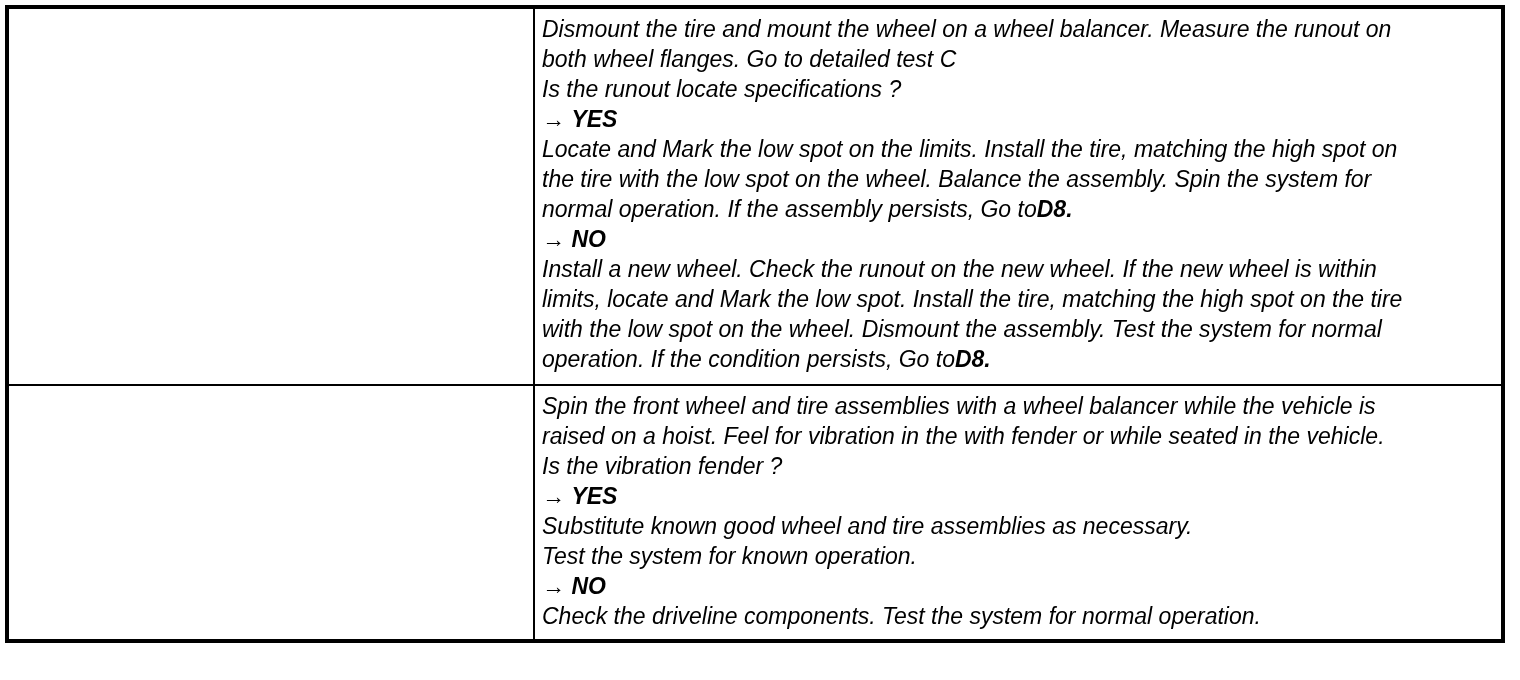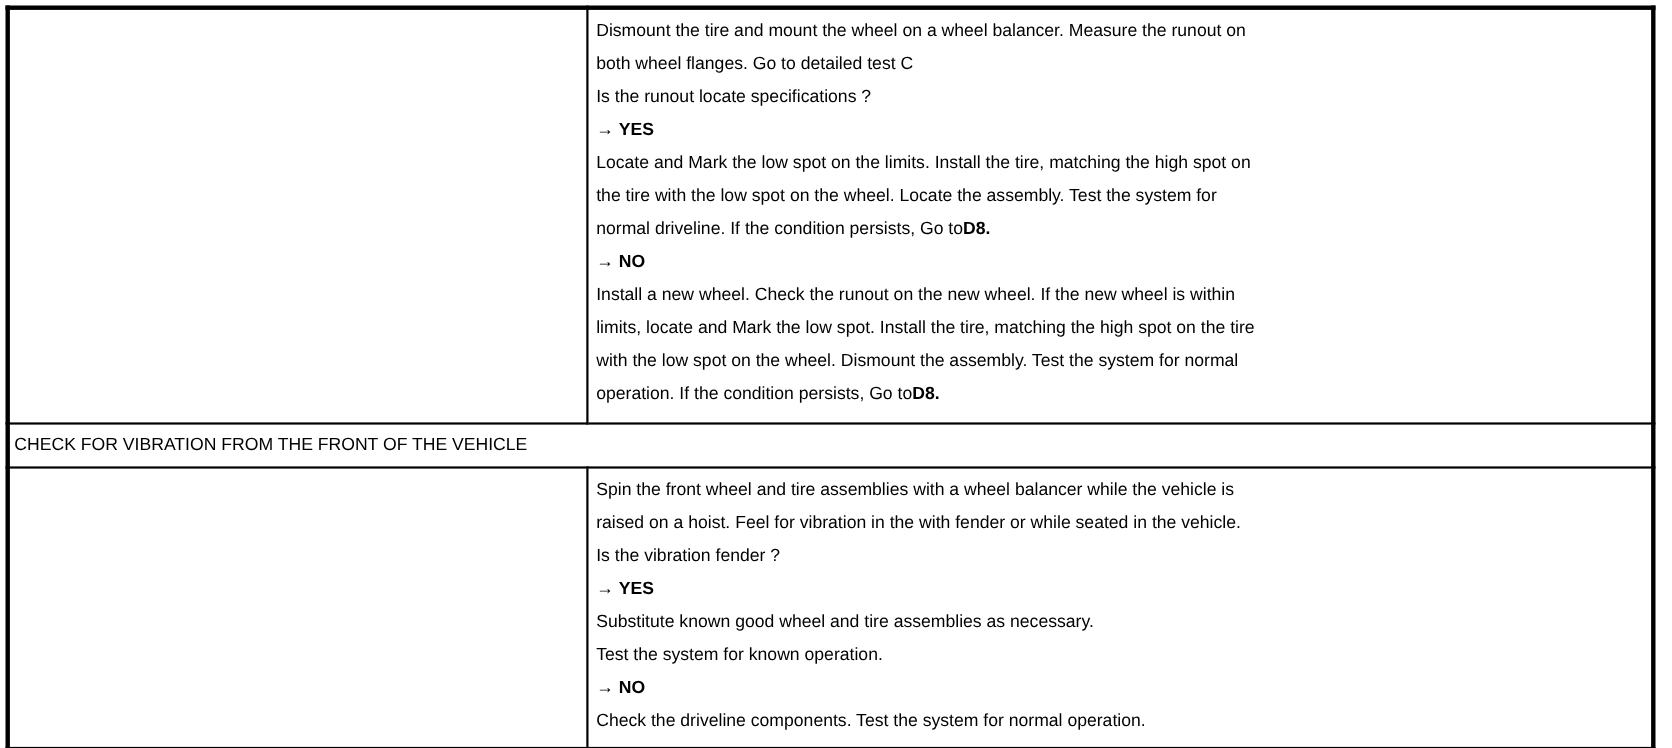--- a/index.html
+++ b/index.html
@@ -21,22 +21,23 @@
     table-layout: fixed;
   }
   table.diag-table, table.diag-table td {
     border: 2px solid #000000;
   }
   table.diag-table {
     border-width: 4px;
   }
   td {
     vertical-align: top;
-    font-size: 16px;
+    font-size: 23px;
     line-height: 30px;
+    font-style: italic;
   }
   td.left-cell {
     background: #ffffff;
   }
   td.right-cell {
     padding: 5px 4px 2px 7px;
     height: 368px;
   }
   td.right-cell.short {
     height: 246px;
@@ -66,31 +67,28 @@
     </colgroup>
     <tbody>
         <tr>
       <td class="left-cell"></td>
       <td class="right-cell">
             <div class="line"><span>Dismount the tire and mount the wheel on a wheel balancer. Measure the runout on</span></div>
             <div class="line"><span>both wheel flanges. Go to detailed test C</span></div>
             <div class="line"><span>Is the runout locate specifications ?</span></div>
             <div class="line"><span>→ </span><span class="b">YES</span></div>
             <div class="line"><span>Locate and Mark the low spot on the limits. Install the tire, matching the high spot on</span></div>
-            <div class="line"><span>the tire with the low spot on the wheel. Locate the assembly. Test the system for</span></div>
-            <div class="line"><span>normal driveline. If the condition persists, Go to</span><span class="b">D8.</span></div>
+            <div class="line"><span>the tire with the low spot on the wheel. Balance the assembly. Spin the system for</span></div>
+            <div class="line"><span>normal operation. If the assembly persists, Go to</span><span class="b">D8.</span></div>
             <div class="line"><span>→ </span><span class="b">NO</span></div>
             <div class="line"><span>Install a new wheel. Check the runout on the new wheel. If the new wheel is within</span></div>
             <div class="line"><span>limits, locate and Mark the low spot. Install the tire, matching the high spot on the tire</span></div>
             <div class="line"><span>with the low spot on the wheel. Dismount the assembly. Test the system for normal</span></div>
             <div class="line"><span>operation. If the condition persists, Go to</span><span class="b">D8.</span></div>
           </td>
-    </tr>
-    <tr>
-      <td class="section-cell" colspan="2">CHECK FOR VIBRATION FROM THE FRONT OF THE VEHICLE</td>
     </tr>
     <tr>
       <td class="left-cell"></td>
       <td class="right-cell short">
             <div class="line"><span>Spin the front wheel and tire assemblies with a wheel balancer while the vehicle is</span></div>
             <div class="line"><span>raised on a hoist. Feel for vibration in the with fender or while seated in the vehicle.</span></div>
             <div class="line"><span>Is the vibration fender ?</span></div>
             <div class="line"><span>→ </span><span class="b">YES</span></div>
             <div class="line"><span>Substitute known good wheel and tire assemblies as necessary.</span></div>
             <div class="line"><span>Test the system for known operation.</span></div>

